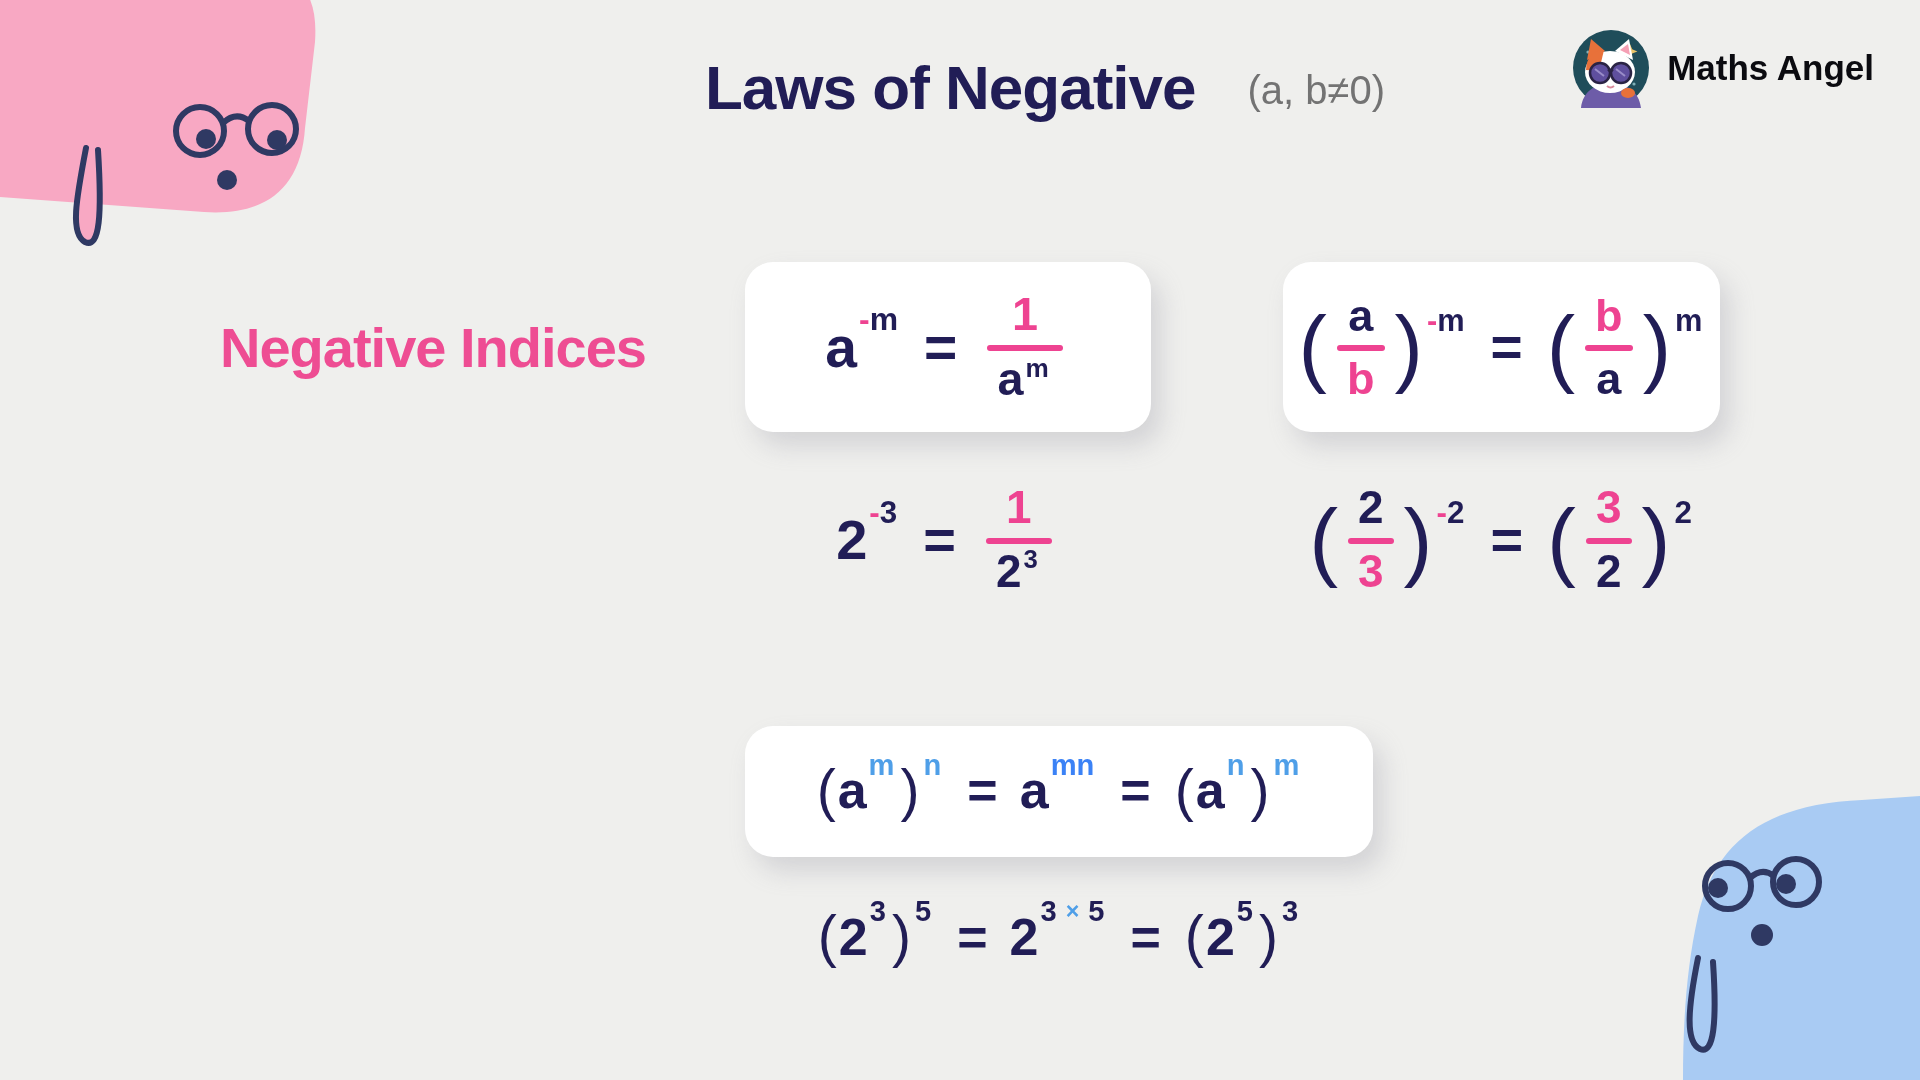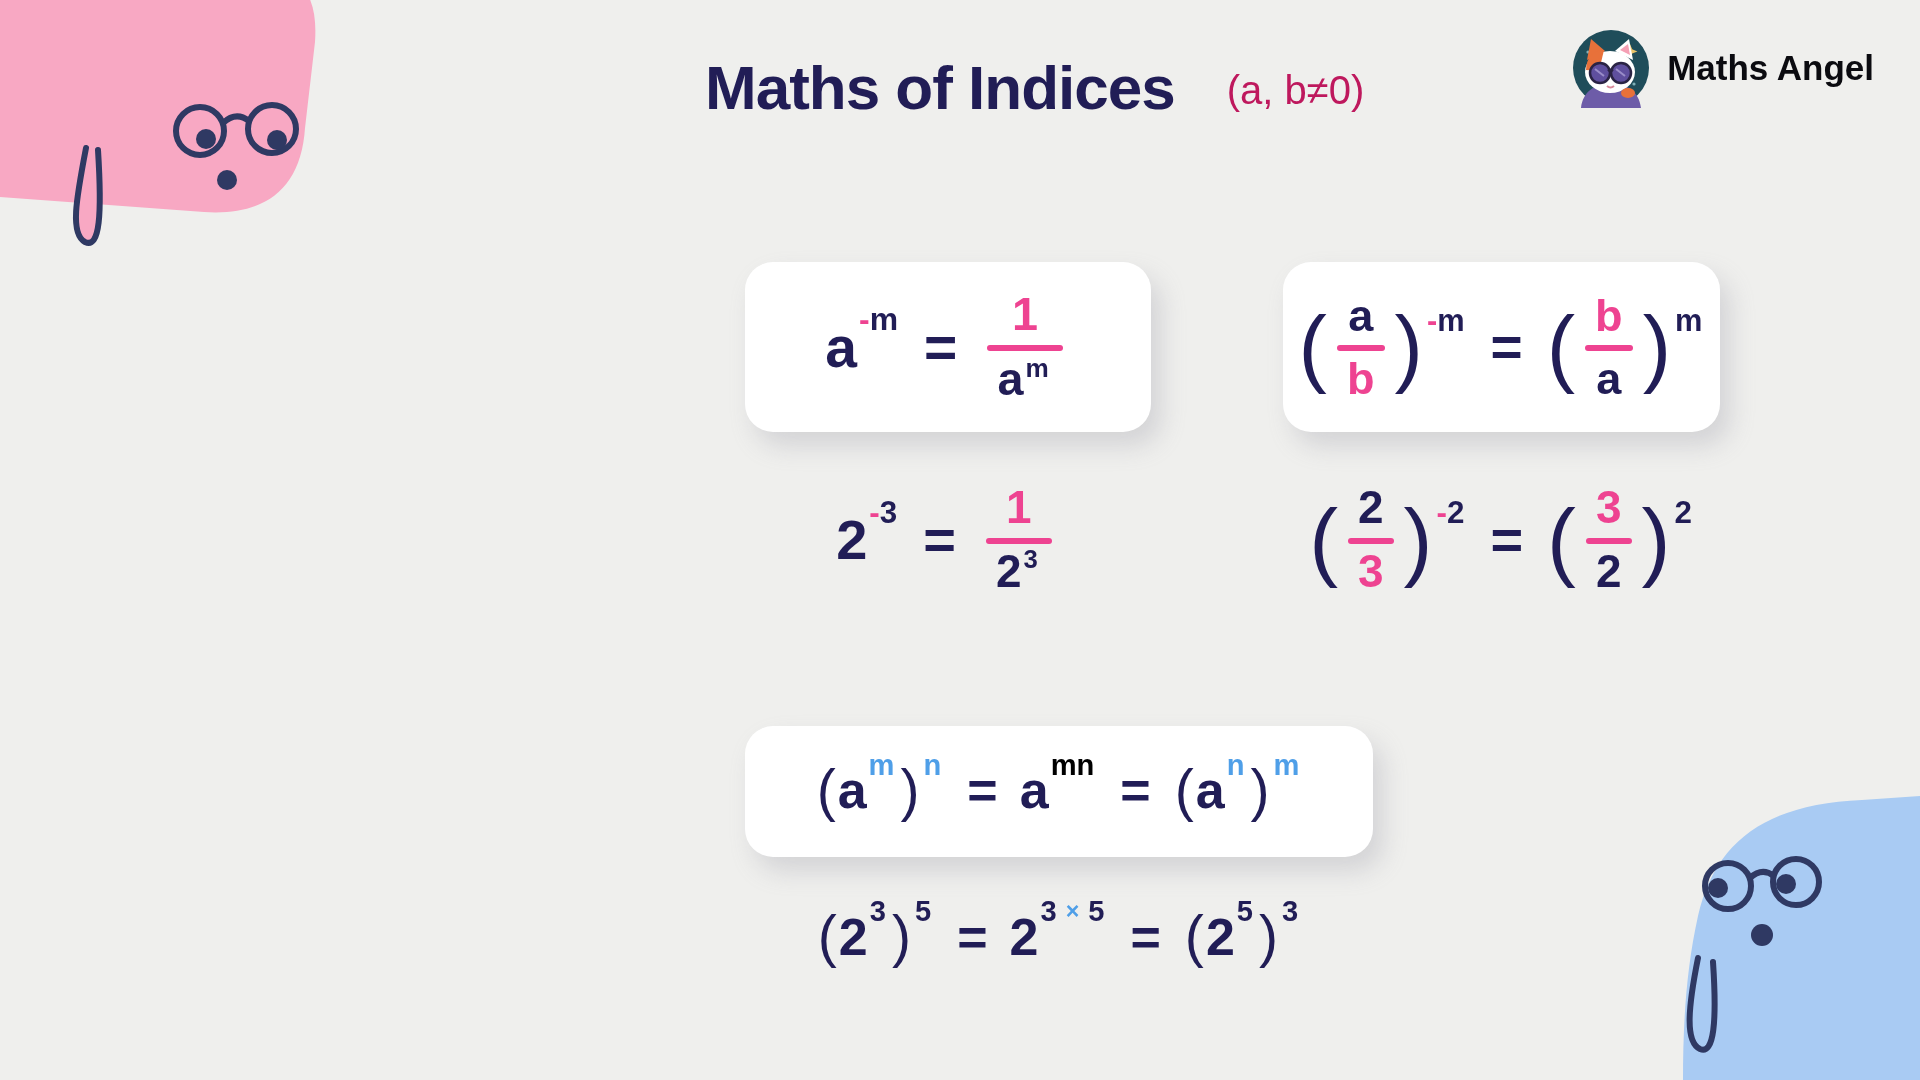--- a/index.html
+++ b/index.html
@@ -68,22 +68,22 @@
       <circle cx="78" cy="96" r="23"></circle>
       <circle cx="146" cy="92" r="23"></circle>
       <path d="M100,88 Q112,77 124,86"></path>
     </g>
     <circle cx="68" cy="98" r="10" fill="#2F3963"></circle>
     <circle cx="136" cy="94" r="10" fill="#2F3963"></circle>
     <circle cx="112" cy="145" r="11" fill="#2F3963"></circle>
   </svg>
 
   <div class="title-row">
-    <span class="page-title" style="color: rgb(33, 29, 86);">Maths of Indices</span>
-    <span class="constraint" style="color: #be185d;">(a, b≠0)</span>
+    <span class="page-title" style="color: rgb(33, 29, 86);">Laws of Negative</span>
+    <span class="constraint" style="color: #737373;">(a, b≠0)</span>
   </div>
 
   <div class="brand">
     <svg width="80" height="80" viewBox="0 0 80 80" aria-hidden="true">
       <circle cx="40" cy="40" r="38" fill="#1F4D5A"></circle>
       <circle cx="17" cy="24" r="1.6" fill="#7FB0B8"></circle>
       <circle cx="63" cy="56" r="1.6" fill="#7FB0B8"></circle>
       <path d="M59,16 l2.2,5.2 5.2,2.2 -5.2,2.2 -2.2,5.2 -2.2,-5.2 -5.2,-2.2 5.2,-2.2 Z" fill="#E9C469"></path>
       <path d="M10,80 C12,62 26,55 40,56 C54,55 68,62 70,80 Z" fill="#6D5CA8"></path>
       <path d="M16,32 L20,11 L34,23 Z" fill="#E8713A"></path>
@@ -94,20 +94,21 @@
       <circle cx="29" cy="45" r="10" fill="#5F4F9E" stroke="#2A2344" stroke-width="2.5"></circle>
       <circle cx="50" cy="45" r="10" fill="#5F4F9E" stroke="#2A2344" stroke-width="2.5"></circle>
       <path d="M37,43 Q39.5,40.5 42,43" stroke="#2A2344" stroke-width="2.5" fill="none"></path>
       <path d="M24,41 L33,48 M45,41 L54,48" stroke="#B9AEE0" stroke-width="2" opacity=".65"></path>
       <path d="M36,58 Q39.5,61 43,58" stroke="#D98A9B" stroke-width="2" fill="none"></path>
       <ellipse cx="57" cy="65" rx="7" ry="5" fill="#E8713A"></ellipse>
     </svg>
     <span class="brand-name">Maths Angel</span>
   </div>
 
+  <div class="section-label label-neg" style="color: rgb(238, 77, 147);">Negative Indices</div>
 
   <div class="card card-neg-1">
     <div class="formula"><span class="mrow">
           <span class="mt" style="color: rgb(33, 29, 86);">a</span>
           <span class="msup">
             <span class="mt" style="color: rgb(238, 67, 145);">-</span>
             <span class="mt" style="color: rgb(33, 29, 86);">m</span>
           </span>
           <span class="mt eq" style="color: rgb(33, 29, 86);">=</span>
           <span class="mfrac">
@@ -226,21 +227,21 @@
           <span class="msup">
             <span class="mt" style="color: rgb(79, 159, 232);">m</span>
           </span>
           <span class="mt paren2" style="color: rgb(33, 29, 86);">)</span>
           <span class="msup">
             <span class="mt" style="color: rgb(79, 159, 232);">n</span>
           </span>
           <span class="mt eq" style="color: rgb(33, 29, 86);">=</span>
           <span class="mt" style="color: rgb(33, 29, 86);">a</span>
           <span class="msup">
-            <span class="mt" style="color: #000000;">mn</span>
+            <span class="mt" style="color: #3b82f6;">mn</span>
           </span>
           <span class="mt eq" style="color: rgb(33, 29, 86);">=</span>
           <span class="mt paren2" style="color: rgb(33, 29, 86);">(</span>
           <span class="mt" style="color: rgb(33, 29, 86);">a</span>
           <span class="msup">
             <span class="mt" style="color: rgb(79, 159, 232);">n</span>
           </span>
           <span class="mt paren2" style="color: rgb(33, 29, 86);">)</span>
           <span class="msup">
             <span class="mt" style="color: rgb(79, 159, 232);">m</span>

